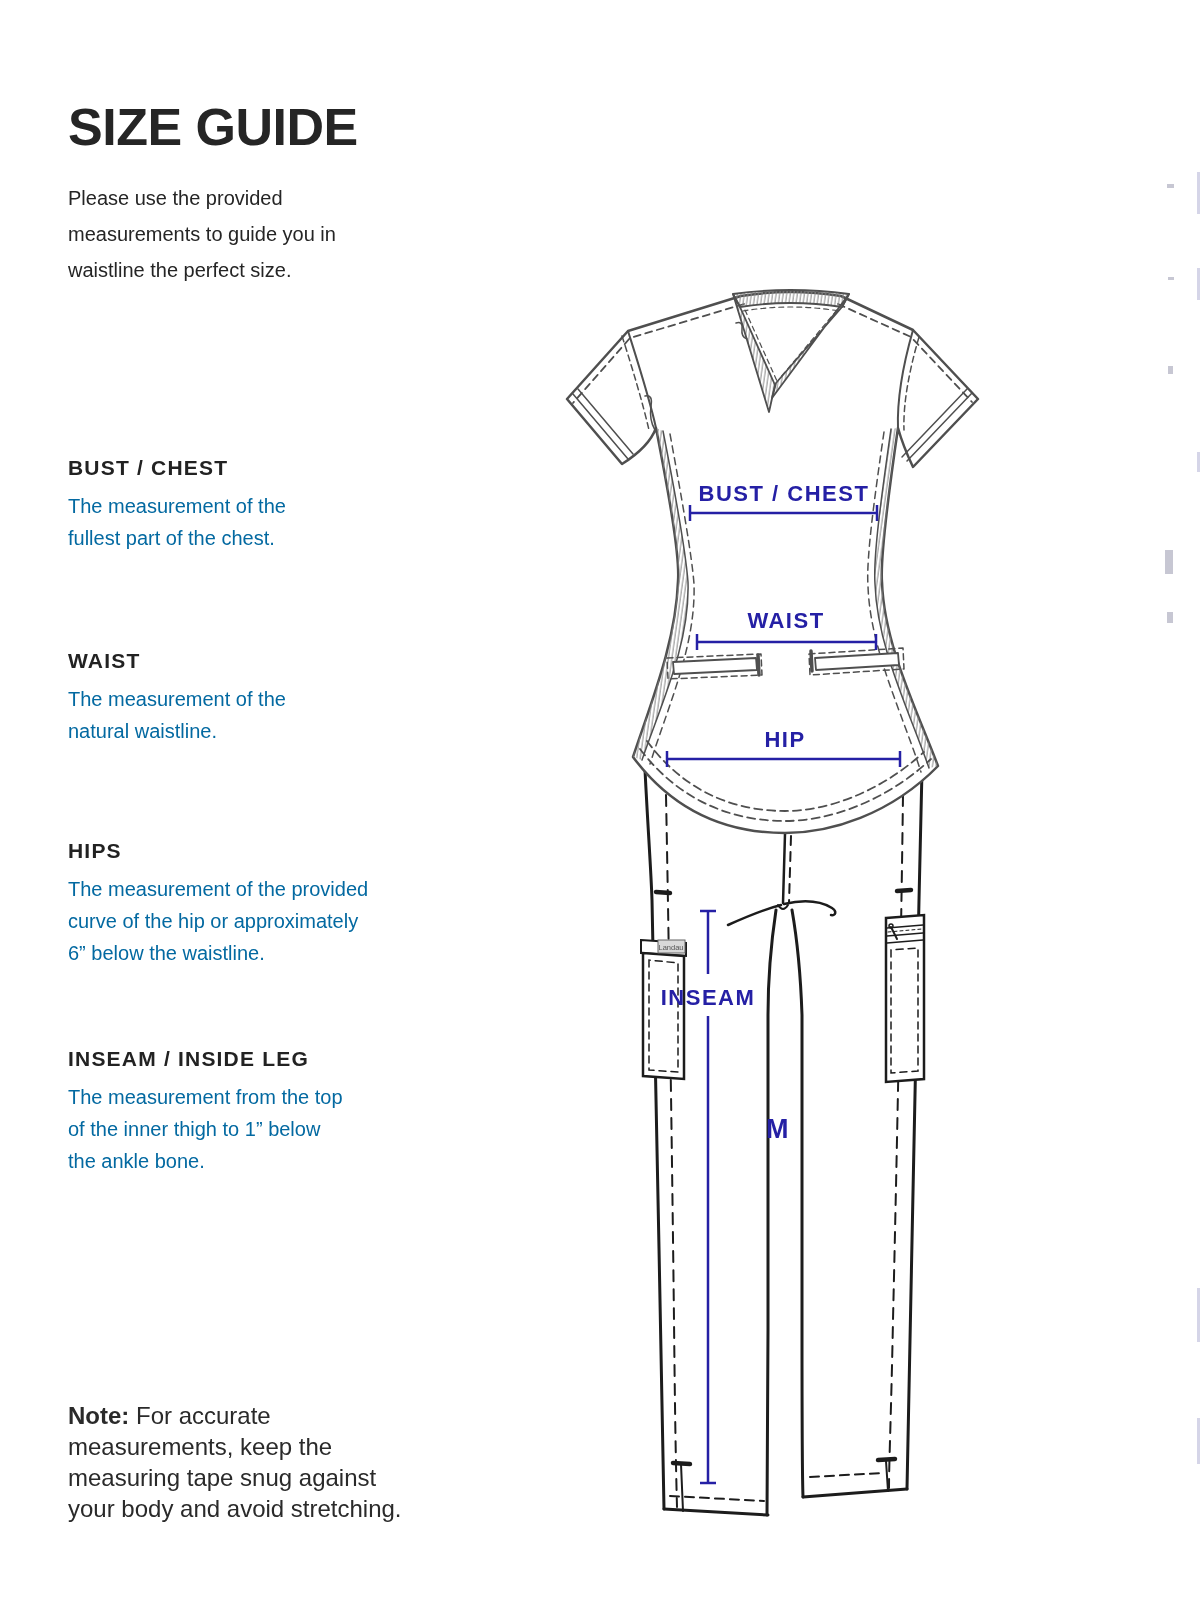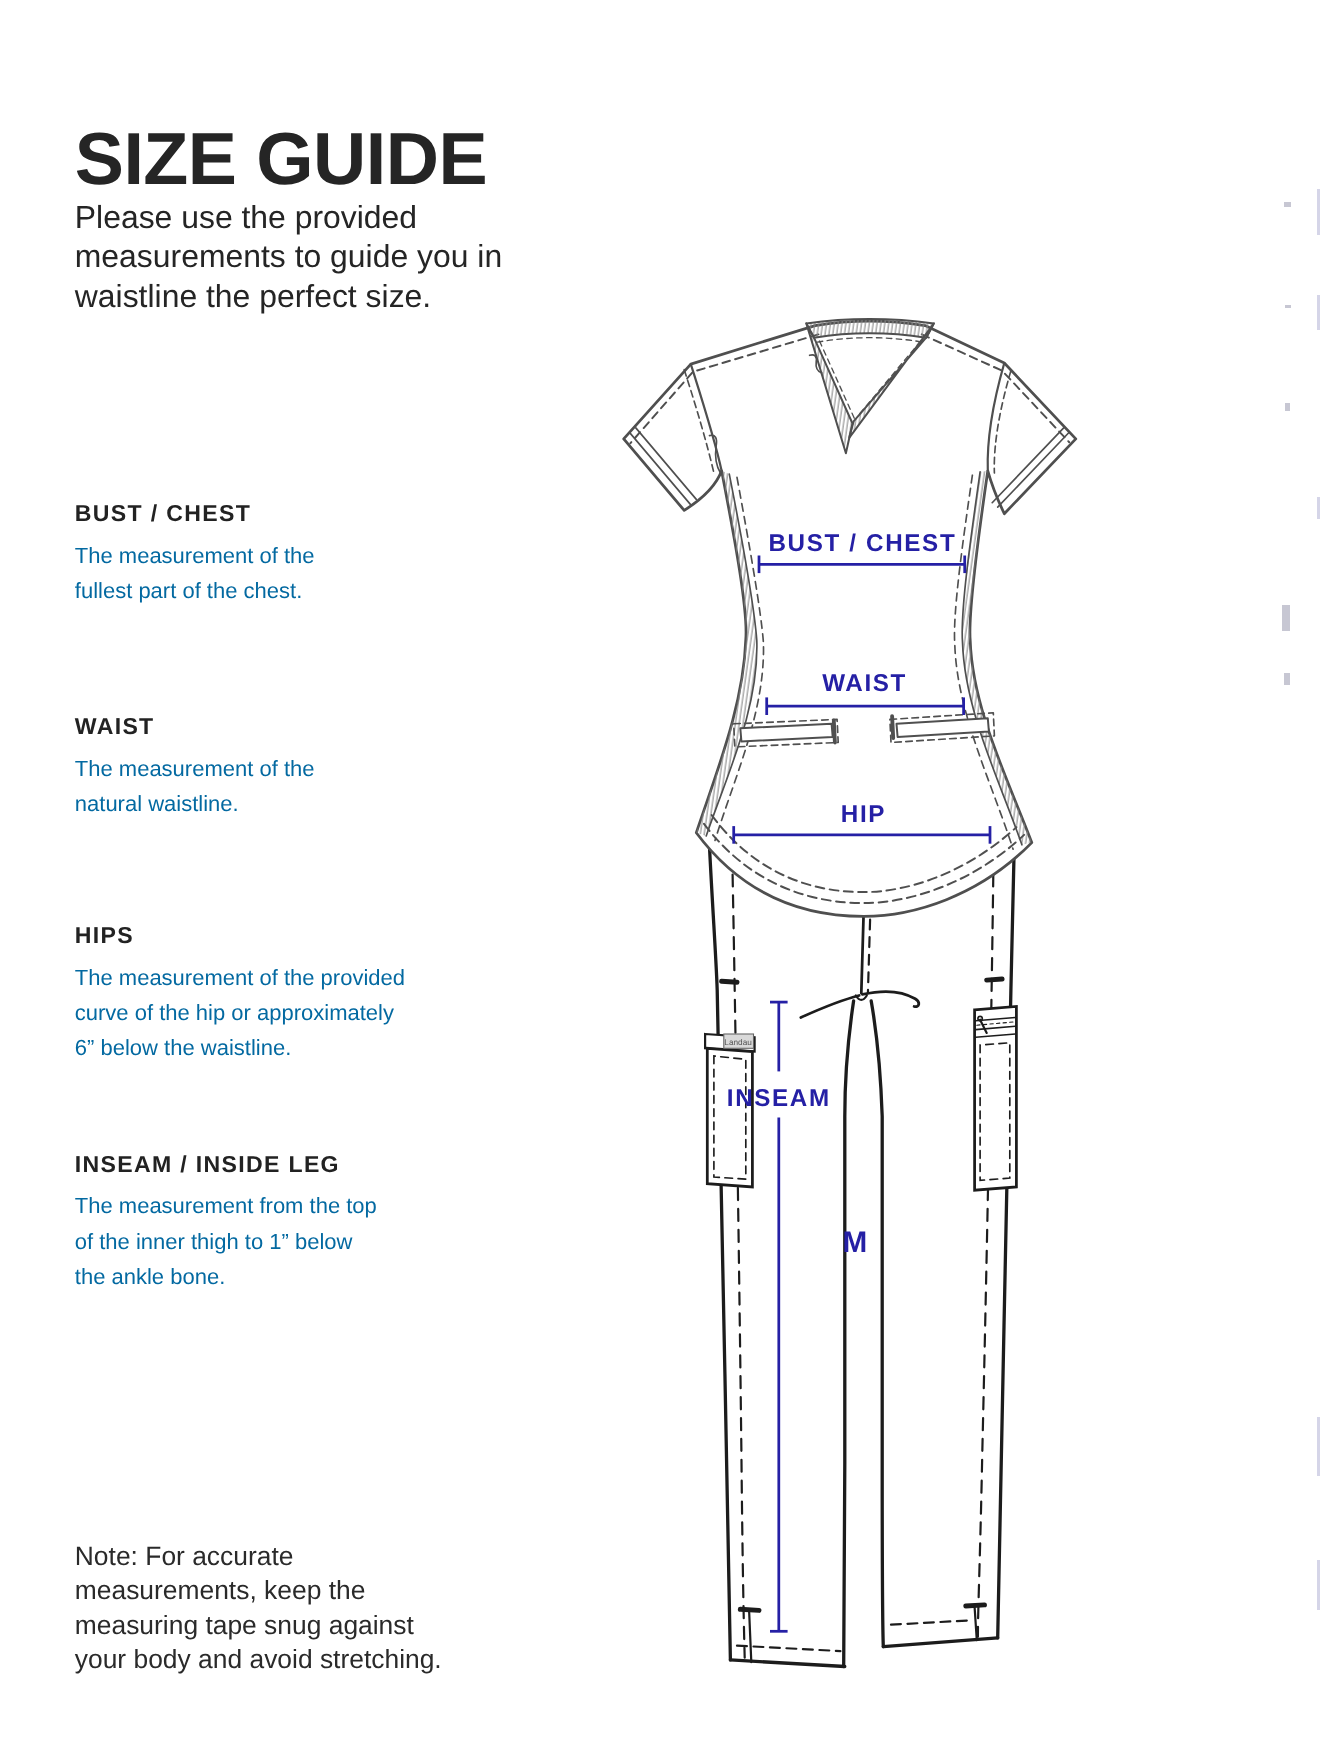--- a/index.html
+++ b/index.html
@@ -2,35 +2,35 @@
 <html><head>
 <meta charset="utf-8">
 <style>
   html,body{margin:0;padding:0;}
   body{
     width:1200px;height:1600px;position:relative;background:#ffffff;
     font-family:"Liberation Sans", sans-serif;color:#262626;overflow:hidden;
   }
   .abs{position:absolute;}
   .page-title{
-    left:68px;top:66px;font-size:67px;font-weight:700;letter-spacing:-0.5px;
+    left:68px;top:66px;font-size:52px;font-weight:700;letter-spacing:-0.5px;
     color:#252525;line-height:1;
   }
-  .intro{left:68px;top:180px;font-size:29px;line-height:36px;color:#252525;}
+  .intro{left:68px;top:180px;font-size:20px;line-height:36px;color:#252525;}
   .section{left:68px;}
   .section h3{
     margin:0 0 10px 0;font-size:21px;font-weight:700;letter-spacing:1.2px;color:#222;
   }
   .section .body-line{font-size:20px;line-height:32px;color:#0369a1;}
   .sec-bust{top:456px;}
   .sec-waist{top:649px;}
   .sec-hips{top:839px;}
   .sec-inseam{top:1047px;}
   .note{left:68px;top:1400px;font-size:24px;line-height:31px;color:#2a2a2a;}
-  .note .bold{font-weight:400;}
+  .note .bold{font-weight:700;}
   svg text{font-family:"Liberation Sans", sans-serif;}
   .blue-label{font-weight:700;letter-spacing:1.5px;}
   .edge-artifacts rect{shape-rendering:crispEdges;}
 </style>
 </head>
 <body>
 
 <h1 class="abs page-title">SIZE GUIDE</h1>
 
 <div class="abs intro">

